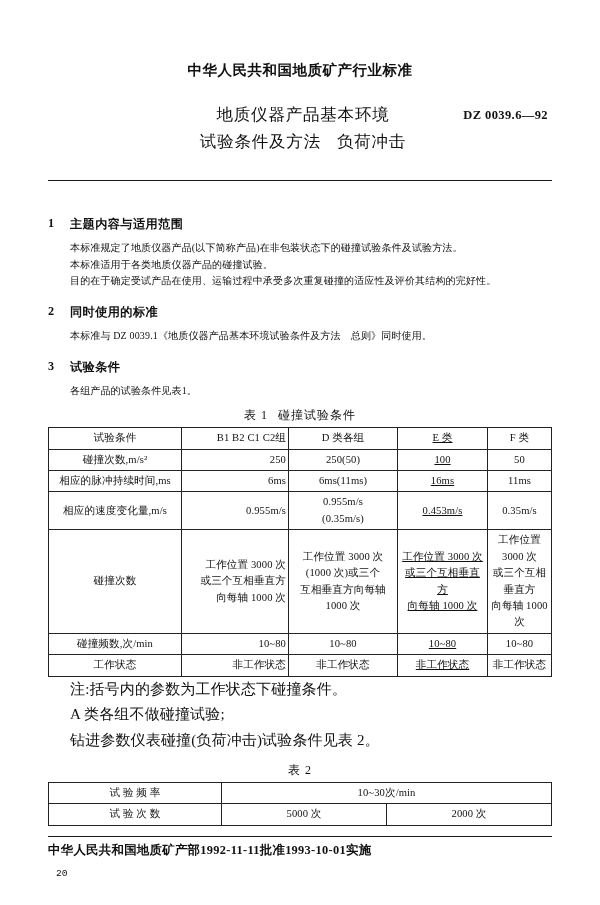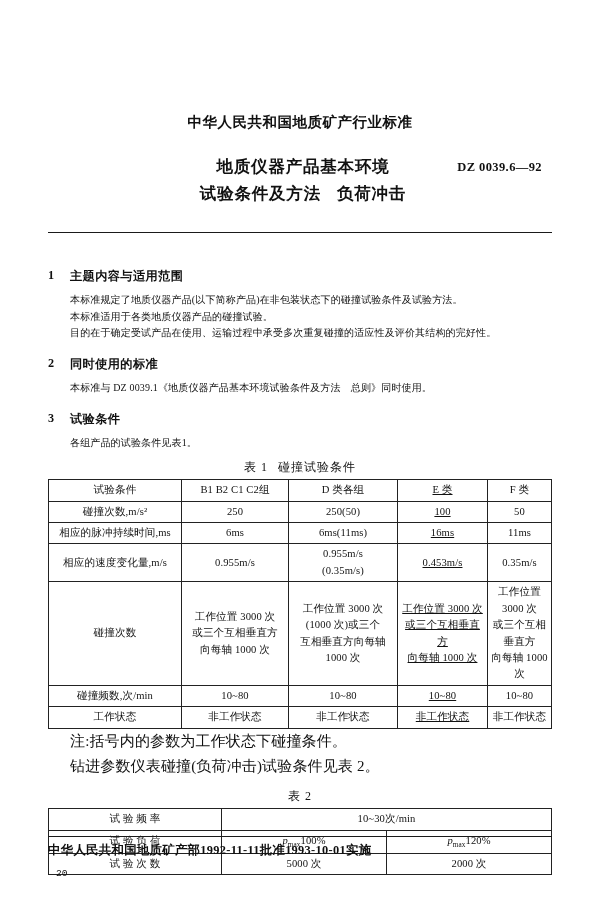--- a/index.html
+++ b/index.html
@@ -18,49 +18,49 @@
   .page {
     position: absolute;
     left: 0; top: 0;
     width: 600px; height: 905px;
     box-sizing: border-box;
     padding: 0 48px;
   }
 
   
   .doc-head {
-    padding-top: 112px;
+    padding-top: 60px;
     text-align: center;
   }
   .std-org {
     font-size: 14.5px;
     font-weight: bold;
     letter-spacing: 0.5px;
     line-height: 1.4;
   }
   .title-block {
     position: relative;
     margin-top: 22px;
     height: 56px;
   }
   .title-main {
     font-size: 16.5px;
-    font-weight: bold;
+    font-weight: normal;
     line-height: 1.62;
     letter-spacing: 0.8px;
     text-align: center;
     padding-left: 6px;
   }
   .title-line2 .gap {
     display: inline-block;
     width: 16px;
   }
   .std-code {
     position: absolute;
-    right: 10px;
+    right: 4px;
     top: 6px;
     font-size: 12.5px;
     font-weight: bold;
     font-family: "Liberation Serif", serif;
     letter-spacing: 0.4px;
   }
   .head-rule {
     margin-top: 22px;
     border: 0;
     border-top: 1.6px solid #1a1a1a;
@@ -118,21 +118,21 @@
     border: 0.8px solid #222;
     text-align: center;
     vertical-align: middle;
     padding: 2px 2px;
     line-height: 1.55;
     letter-spacing: 0.1px;
   }
   table.dz tr.hdr td { font-weight: normal; }
   table.dz td.lab { }
   .t1 td:nth-child(1) { width: 128px; }
-  .t1 td:nth-child(2) { width: 102px; }
+  .t1 td:nth-child(2) { width: 102px; text-align: right; }
   .t1 td:nth-child(3) { width: 104px; }
   .t1 td:nth-child(4) { width: 85px; text-decoration: underline; }
   .cellmulti { line-height: 1.5; }
 
   .t2 { margin-top: 1px; }
   .t2 td:nth-child(1) { width: 168px; }
   .lsp { letter-spacing: 6px; padding-left: 6px; }
   .ital { font-style: italic; font-family: "Liberation Serif", serif; }
   sub { font-size: 0.68em; }
 
@@ -252,34 +252,30 @@
           <td class="lab">工作状态</td>
           <td class="cellmulti">非工作状态</td>
           <td class="cellmulti">非工作状态</td>
           <td class="cellmulti">非工作状态</td>
           <td class="cellmulti">非工作状态</td>
         </tr>
       </tbody>
     </table>
 
     <div class="note-line">注:括号内的参数为工作状态下碰撞条件。</div>
+    <div class="note-line">A 类各组不做碰撞试验;</div>
     <div class="note-line">钻进参数仪表碰撞(负荷冲击)试验条件见表 2。</div>
 
     <div class="tbl-cap">表 2</div>
 
     <table class="dz t2">
       <tbody>
         <tr>
           <td class="lab lsp">试 验 频 率</td>
           <td colspan="2">10~30次/min</td>
-        </tr>
-        <tr>
-          <td class="lab lsp">试 验 负 荷</td>
-          <td><span class="ital">p</span><sub>max</sub>100%</td>
-          <td><span class="ital">p</span><sub>max</sub>120%</td>
         </tr>
         <tr>
           <td class="lab lsp">试 验 次 数</td>
           <td>5000 次</td>
           <td>2000 次</td>
         </tr>
       </tbody>
     </table>
 
   </div>

